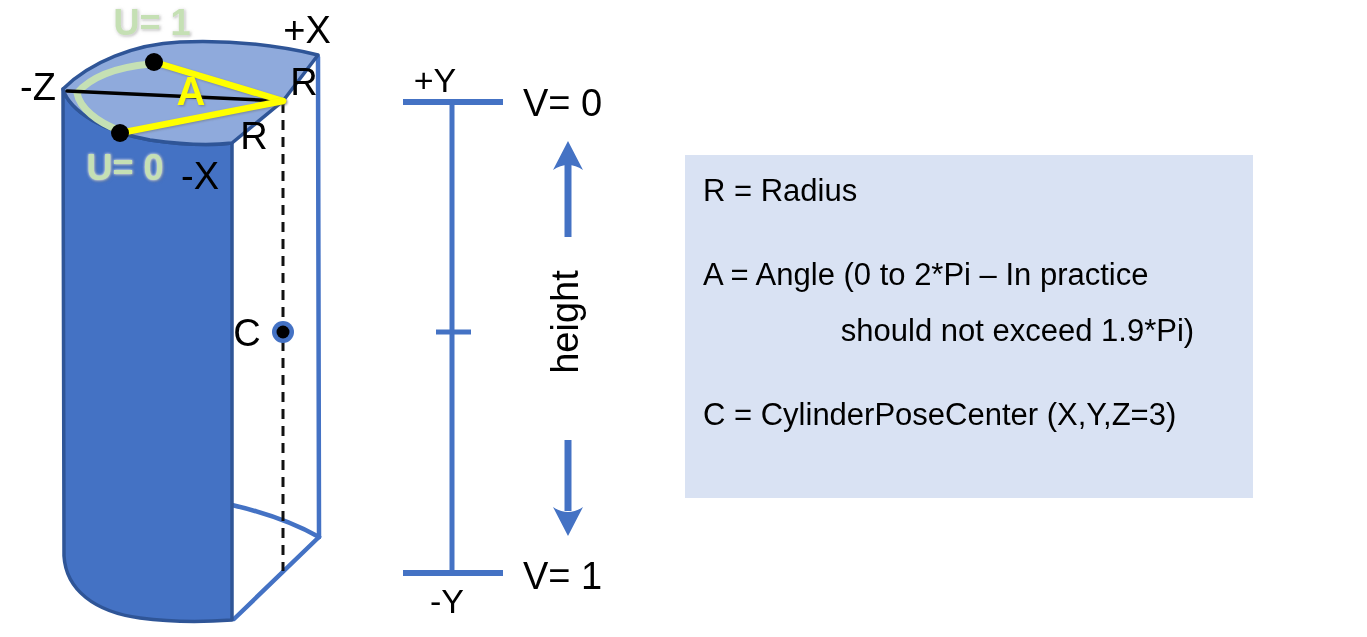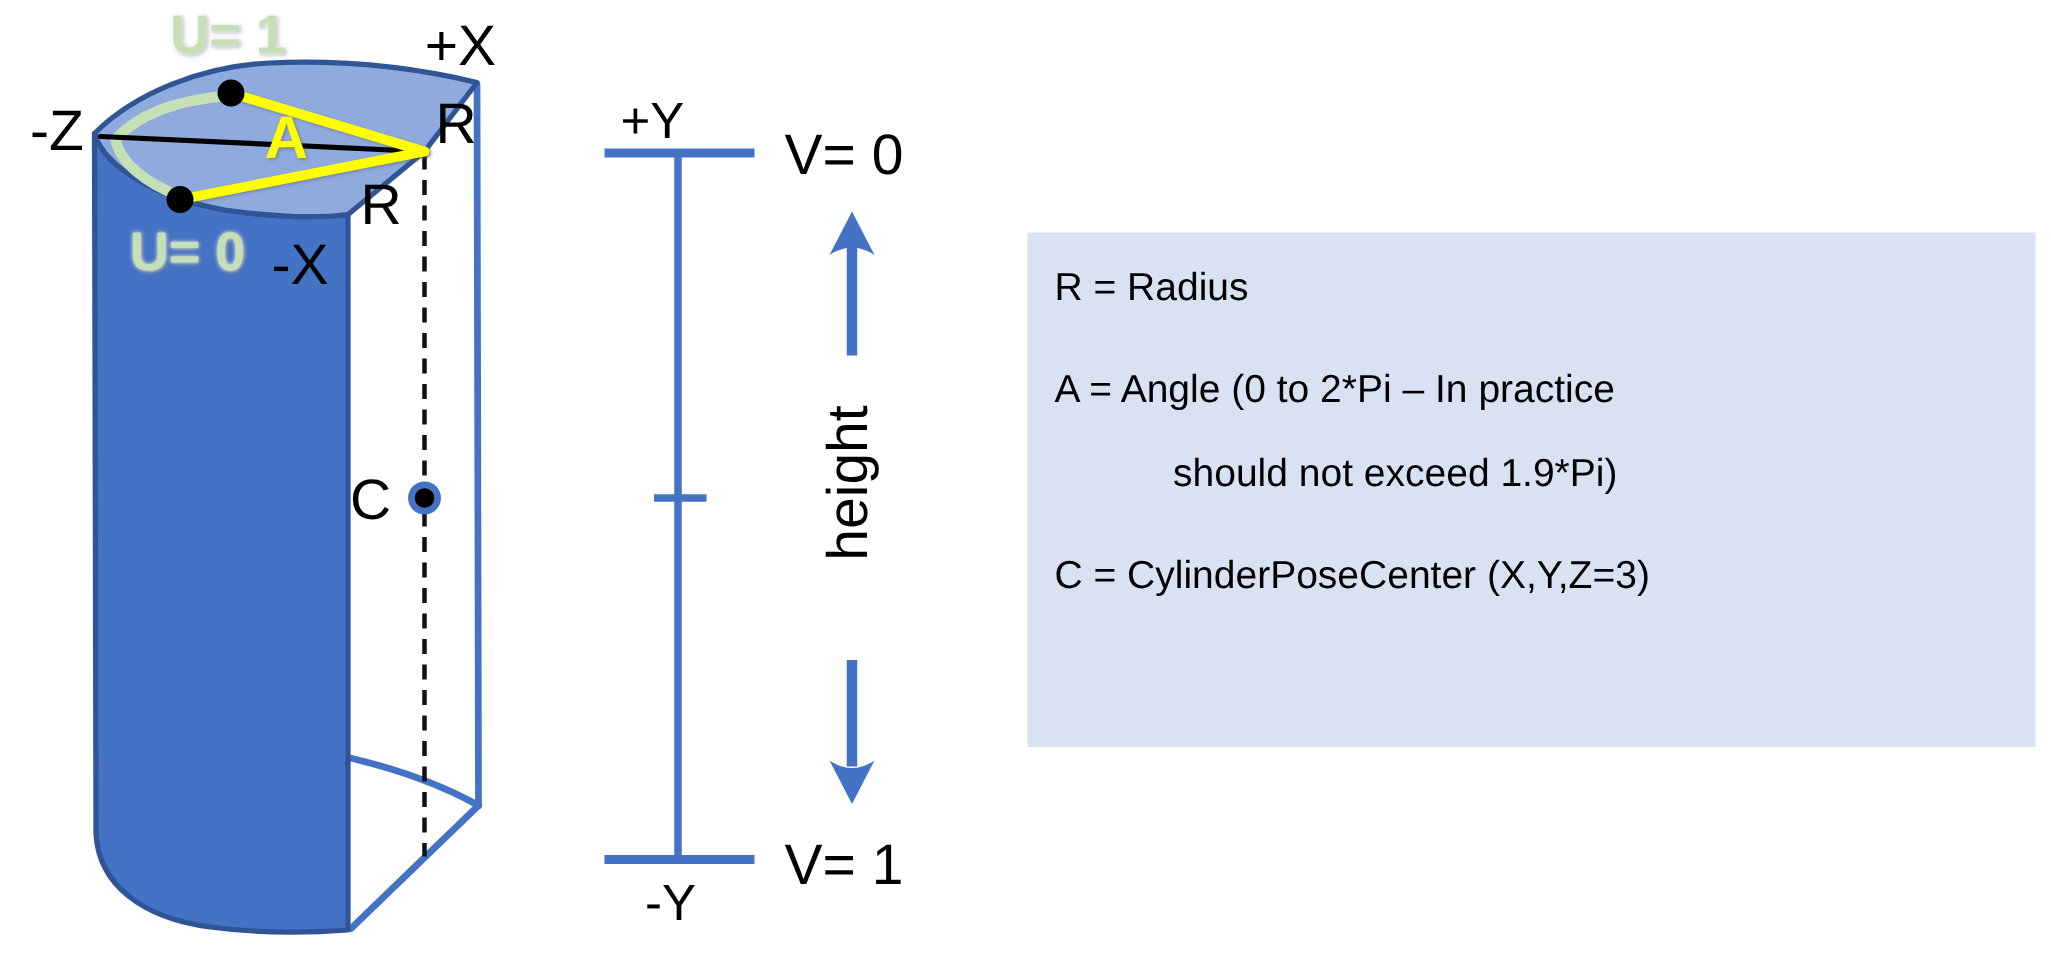--- a/index.html
+++ b/index.html
@@ -41,33 +41,33 @@
 
   
   .axis-blue { stroke: #4472C4; stroke-linecap: butt; fill: none; }
   .axis-head { fill: #4472C4; }
 
   
   .legend {
     position: absolute;
     left: 685px;
     top: 155px;
-    width: 672px;
+    width: 568px;
     height: 343px;
     background: #D9E2F3;
     box-sizing: border-box;
     padding: 8px 0 0 18px;
     font-family: "Liberation Sans", sans-serif;
-    font-size: 26px;
+    font-size: 31px;
     color: #000000;
     line-height: 56px;
   }
   .legend .line { white-space: nowrap; }
-  .legend .gap  { margin-top: 12px; }
-  .legend .wrap-indent { padding-left: 79px; }
+  .legend .gap  { margin-top: 28px; }
+  .legend .wrap-indent { padding-left: 79px; text-align: center; }
 </style>
 </head>
 <body>
 
 <div class="stage">
 
   <svg width="680" height="637" viewBox="0 0 680 637">
 
     <path class="edge-blue" d="M 318 57 L 319 537"></path>
     <path class="edge-blue" d="M 319 537 L 234 619"></path>

